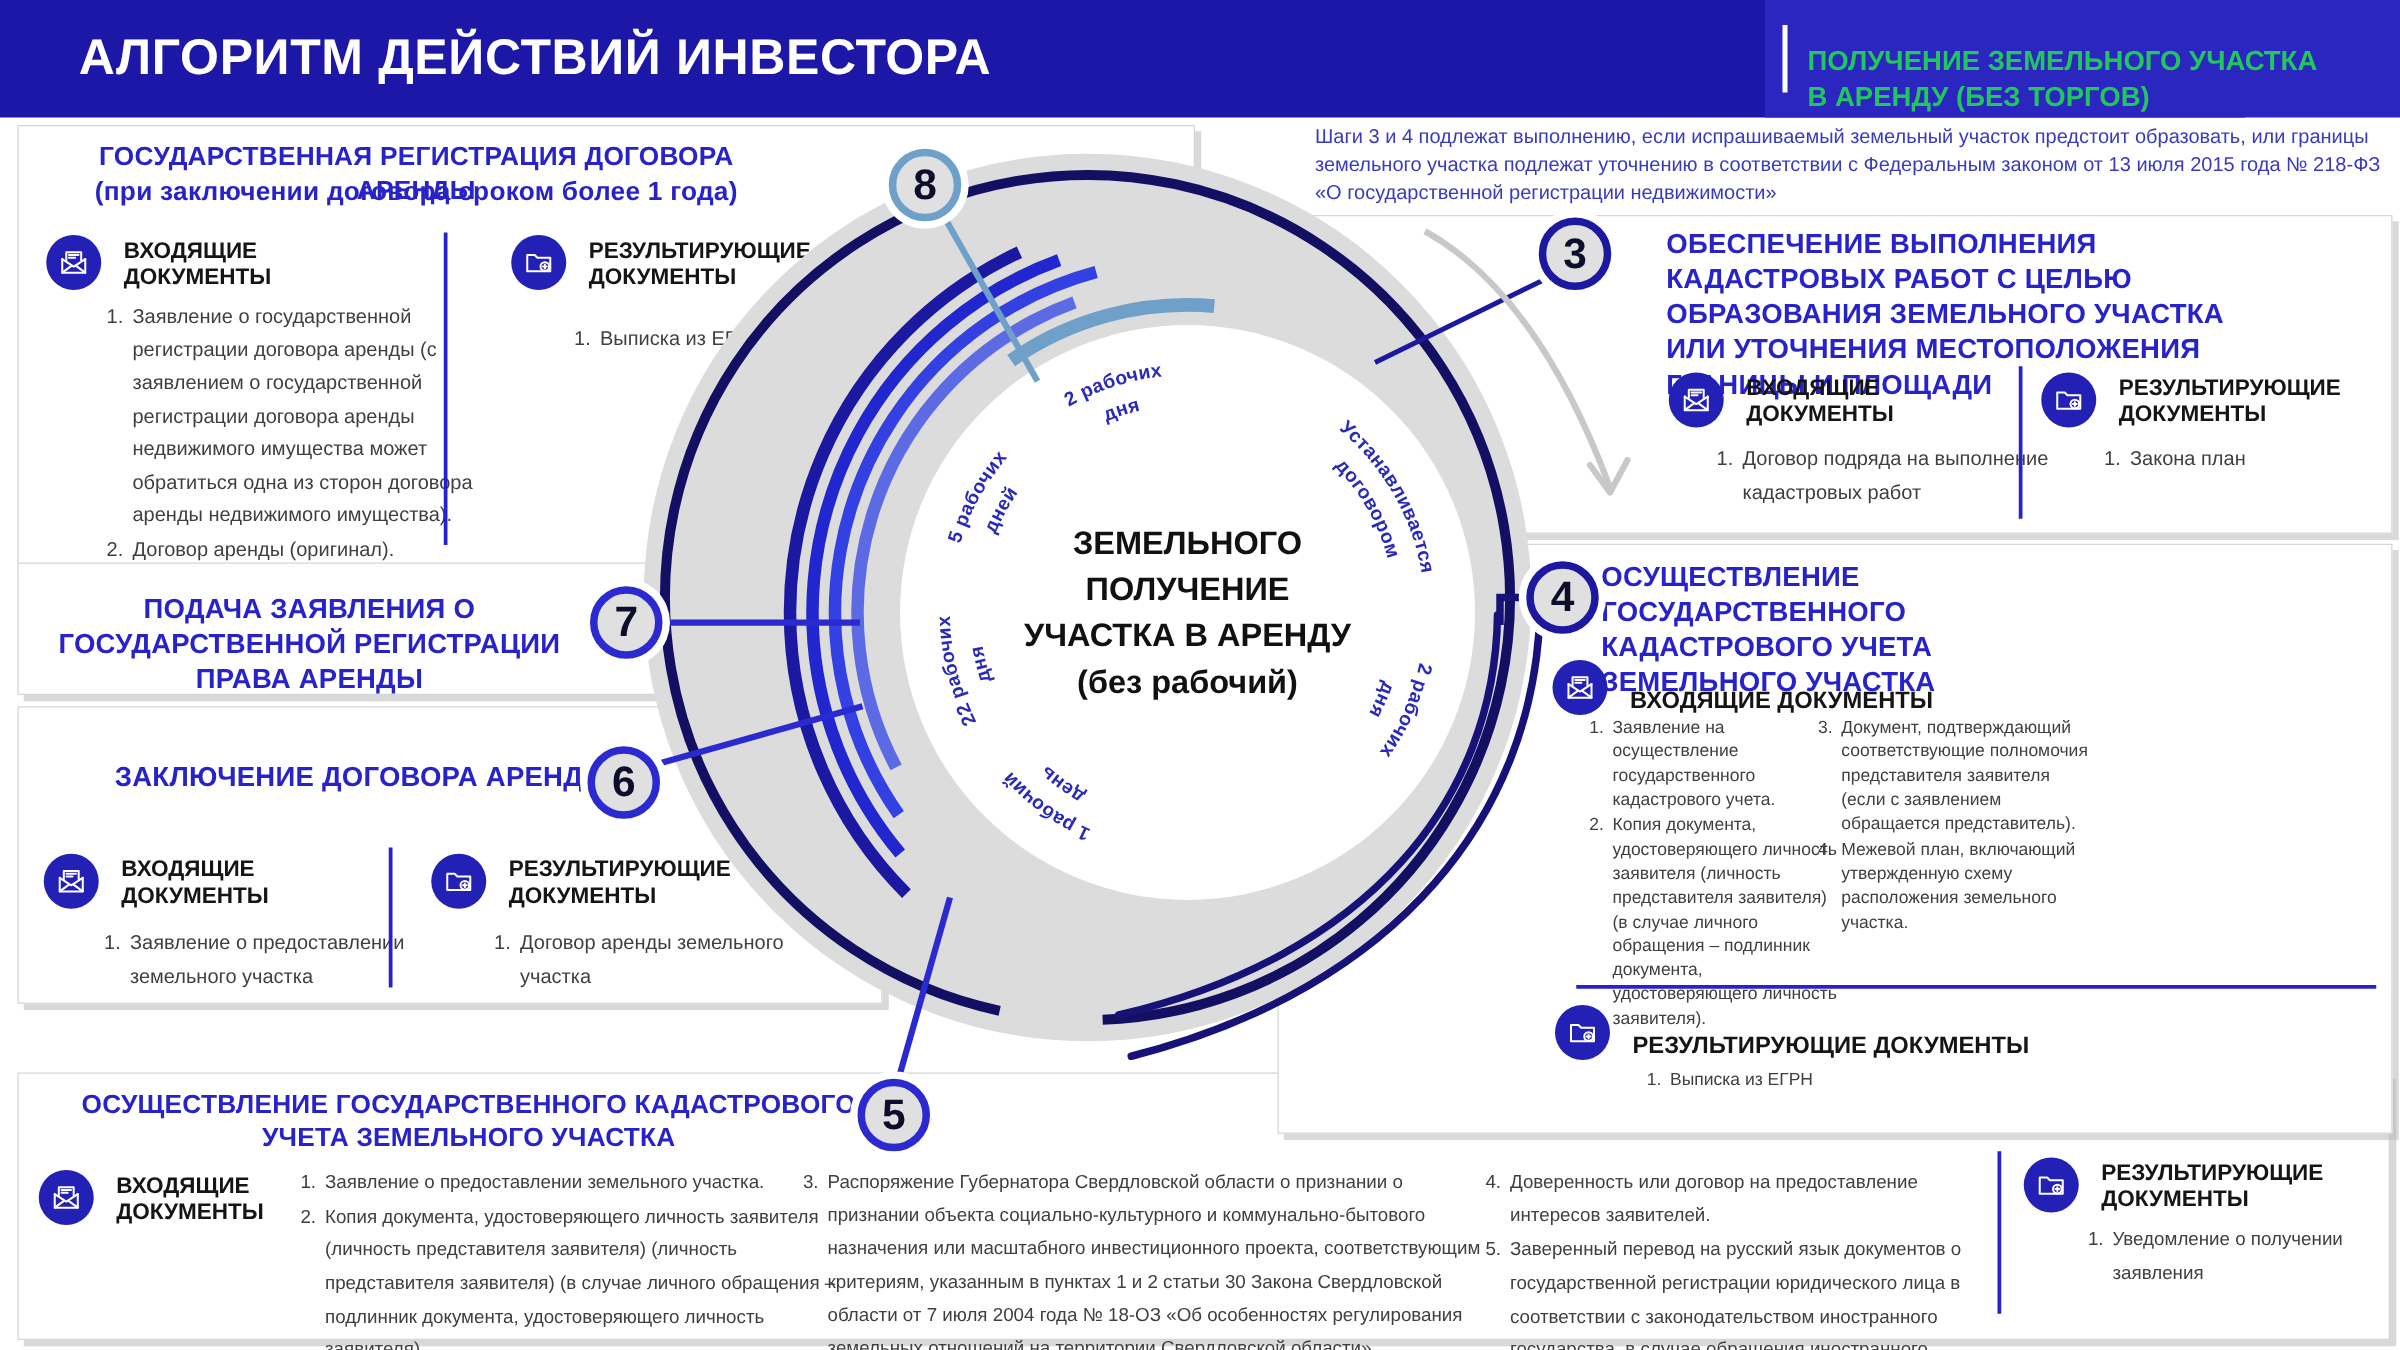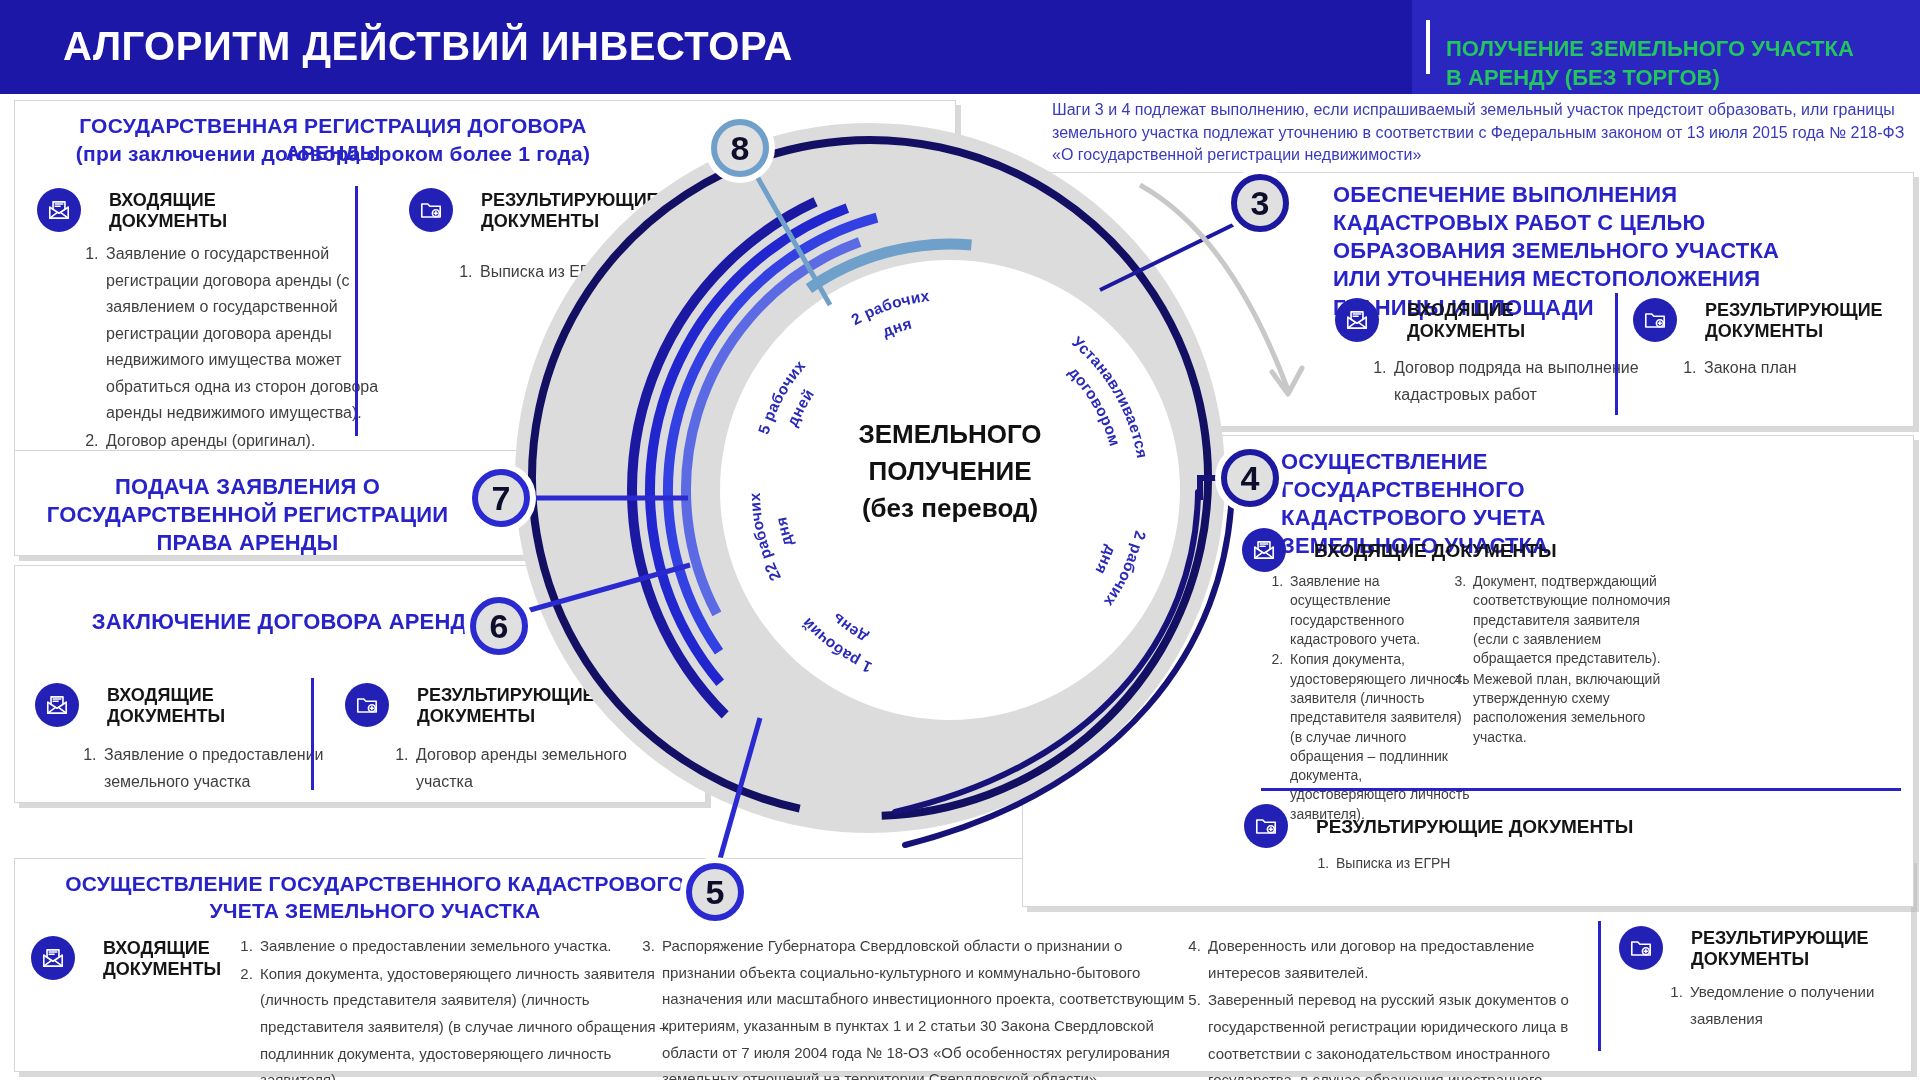--- a/index.html
+++ b/index.html
@@ -11,21 +11,21 @@
   .header-tag{position:absolute;left:1412px;top:0;width:508px;height:94px;background:#2c26c0;}
   .tag-divider{position:absolute;left:14px;top:20px;width:4px;height:54px;background:#fff;}
   .tag-text{position:absolute;left:34px;top:34px;color:#22c55e;font-size:22px;font-weight:800;line-height:1.34;}
 
   .note{position:absolute;left:1052px;top:99px;width:855px;font-size:16px;line-height:1.42;color:#3a3abc;z-index:10;}
 
   
   .card{position:absolute;background:#fff;border:1px solid #d6d6d6;box-shadow:5px 5px 0 rgba(185,185,185,.55);z-index:1;}
   .ctitle{position:absolute;color:#2823c8;font-weight:800;line-height:1.28;letter-spacing:.2px;}
   .center-al{text-align:center;} .right-al{text-align:center;}
-  .docsec-head{position:absolute;display:flex;gap:28px;align-items:center;}
+  .docsec-head{position:absolute;display:flex;gap:18px;align-items:flex-end;}
   .icirc{width:44px;height:44px;border-radius:50%;background:#2320b5;display:flex;align-items:center;justify-content:center;flex:0 0 auto;}
   .dlabel{font-weight:800;color:#151515;font-size:18px;line-height:1.18;padding-top:3px;}
   .dlabel.oneline{white-space:nowrap;font-size:19px;}
   .dlist{position:absolute;margin:0;padding-left:22px;color:#3f3f3f;}
   .dlist li{margin:0 0 1px 0;padding-left:3px;}
   .vdiv{position:absolute;width:3px;background:#2823c8;}
   .hdiv{position:absolute;height:3px;background:#2823c8;}
 
   
   .fs16{font-size:16px;line-height:1.66;}
@@ -278,21 +278,22 @@
     <text class="ringlbl"><textPath href="#rli" startOffset="60%">день</textPath></text>
     <text class="ringlbl"><textPath href="#rlo" startOffset="71.1%">22 рабочих</textPath></text>
     <text class="ringlbl"><textPath href="#rli" startOffset="71.1%">дня</textPath></text>
     <text class="ringlbl"><textPath href="#rlo" startOffset="83%">5 рабочих</textPath></text>
     <text class="ringlbl"><textPath href="#rli" startOffset="83%">дней</textPath></text>
   </svg>
 
   <div class="center-text">
     <div>ЗЕМЕЛЬНОГО</div>
     <div>ПОЛУЧЕНИЕ</div>
-    <div>(без перевод)</div>
+    <div>УЧАСТКА В АРЕНДУ</div>
+    <div>(без рабочий)</div>
   </div>
 
   <div class="badge steel" style="left:711px;top:119px;">8</div>
   <div class="badge" style="left:472px;top:469px;">7</div>
   <div class="badge" style="left:470px;top:597px;">6</div>
   <div class="badge" style="left:686px;top:863px;">5</div>
   <div class="badge navy" style="left:1231px;top:174px;">3</div>
   <div class="badge navy" style="left:1221px;top:449px;">4</div>
 
   <div class="header">

